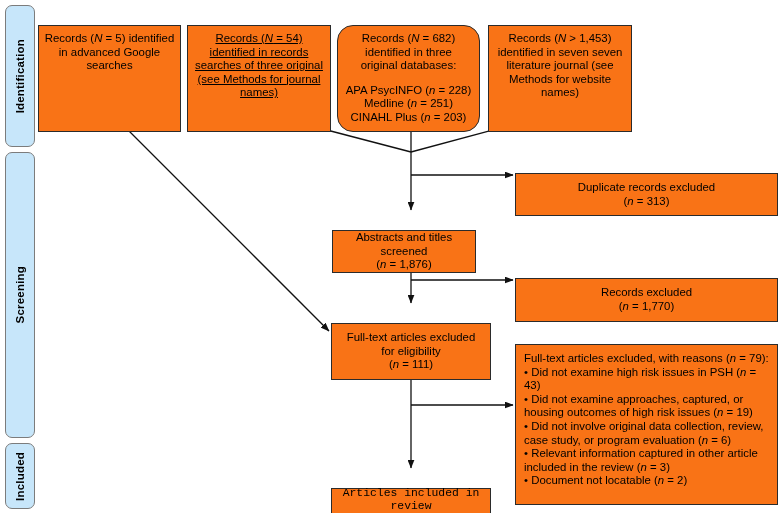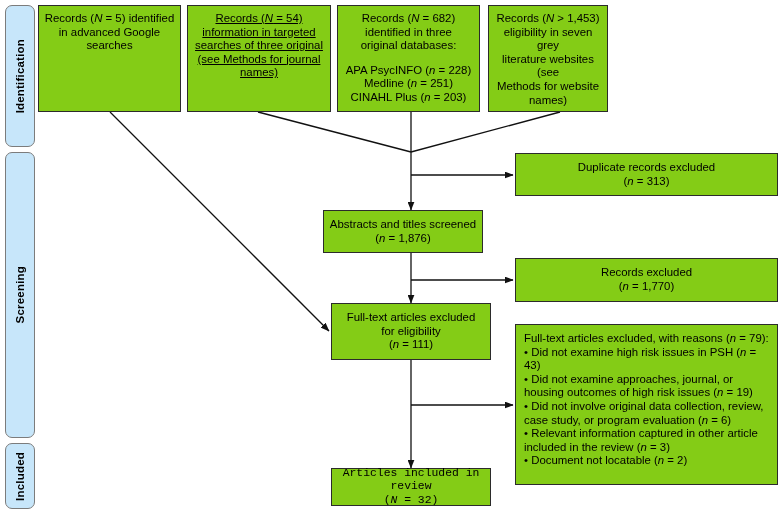--- a/index.html
+++ b/index.html
@@ -11,22 +11,22 @@
   .stage-label{
     position:absolute;background:#c7e6fa;border:1px solid #7c7c7c;border-radius:7px;
     display:flex;align-items:center;justify-content:center;
   }
   .stage-label span{
     writing-mode:vertical-rl;transform:rotate(180deg);
     font-weight:bold;font-size:11.5px;letter-spacing:.2px;color:#000;white-space:nowrap;
   }
 
   .node{
-    position:absolute;background:#84cc16;border:1px solid #2b2b2b;
-    box-sizing:border-box;font-size:11.4px;line-height:13.6px;color:#000;
+    position:absolute;background:#f97316;border:1px solid #2b2b2b;
+    box-sizing:border-box;font-size:11.4px;line-height:13.6px;color:#000;margin-top:20px;
   }
   .node.center-text{display:flex;flex-direction:column;align-items:center;justify-content:flex-start;
     text-align:center;padding:6px 5px 5px 5px;}
   .node.mid-text{display:flex;flex-direction:column;align-items:center;justify-content:center;
     text-align:center;padding:5px;}
   .node.left-text{display:flex;flex-direction:column;align-items:flex-start;justify-content:flex-start;
     text-align:left;padding:7px 6px 6px 8px;}
   .ln{display:block;width:100%;}
   .left-text .ln{text-align:left;}
   .gap{height:11px;}
@@ -76,67 +76,67 @@
   </div>
 
   <div class="node center-text" style="left:38px;top:5px;width:143px;height:107px;">
     <span class="ln">Records (<i>N</i> = 5) identified</span>
     <span class="ln">in advanced Google</span>
     <span class="ln">searches</span>
   </div>
 
   <div class="node center-text" style="left:187px;top:5px;width:144px;height:107px;text-decoration:underline;">
     <span class="ln">Records (<i>N</i> = 54)</span>
-    <span class="ln">information in targeted</span>
+    <span class="ln">identified in records</span>
     <span class="ln">searches of three original</span>
     <span class="ln">(see Methods for journal</span>
     <span class="ln">names)</span>
   </div>
 
-  <div class="node center-text" style="left:337px;top:5px;width:143px;height:107px;">
+  <div class="node center-text" style="left:337px;top:5px;width:143px;height:107px;border-radius:16px;">
     <span class="ln">Records (<i>N</i> = 682)</span>
     <span class="ln">identified in three</span>
     <span class="ln">original databases:</span>
     <span class="gap"></span>
     <span class="ln">APA PsycINFO (<i>n</i> = 228)</span>
     <span class="ln">Medline (<i>n</i> = 251)</span>
     <span class="ln">CINAHL Plus (<i>n</i> = 203)</span>
   </div>
 
-  <div class="node center-text" style="left:488px;top:5px;width:120px;height:107px;">
+  <div class="node center-text" style="left:488px;top:5px;width:144px;height:107px;">
     <span class="ln">Records (<i>N</i> &gt; 1,453)</span>
-    <span class="ln">eligibility in seven grey</span>
-    <span class="ln">literature websites (see</span>
+    <span class="ln">identified in seven seven</span>
+    <span class="ln">literature journal (see</span>
     <span class="ln">Methods for website</span>
     <span class="ln">names)</span>
   </div>
 
   <div class="node mid-text" style="left:515px;top:153px;width:263px;height:43px;">
     <span class="ln">Duplicate records excluded</span>
     <span class="ln">(<i>n</i> = 313)</span>
   </div>
 
   <div class="node mid-text" style="left:515px;top:258px;width:263px;height:44px;">
     <span class="ln">Records excluded</span>
     <span class="ln">(<i>n</i> = 1,770)</span>
   </div>
 
   <div class="node left-text" style="left:515px;top:324px;width:263px;height:161px;">
     <span class="ln">Full-text articles excluded, with reasons (<i>n</i> = 79):</span>
     <span class="ln">• Did not examine high risk issues in PSH (<i>n</i> = 43)</span>
-    <span class="ln">• Did not examine approaches, journal, or</span>
+    <span class="ln">• Did not examine approaches, captured, or</span>
     <span class="ln">housing outcomes of high risk issues (<i>n</i> = 19)</span>
     <span class="ln">• Did not involve original data collection, review,</span>
     <span class="ln">case study, or program evaluation (<i>n</i> = 6)</span>
     <span class="ln">• Relevant information captured in other article</span>
     <span class="ln">included in the review (<i>n</i> = 3)</span>
     <span class="ln">• Document not locatable (<i>n</i> = 2)</span>
   </div>
 
-  <div class="node mid-text" style="left:323px;top:210px;width:160px;height:43px;">
+  <div class="node mid-text" style="left:332px;top:210px;width:144px;height:43px;">
     <span class="ln">Abstracts and titles screened</span>
     <span class="ln">(<i>n</i> = 1,876)</span>
   </div>
 
   <div class="node mid-text" style="left:331px;top:303px;width:160px;height:57px;">
     <span class="ln">Full-text articles excluded</span>
     <span class="ln">for eligibility</span>
     <span class="ln">(<i>n</i> = 111)</span>
   </div>
 

